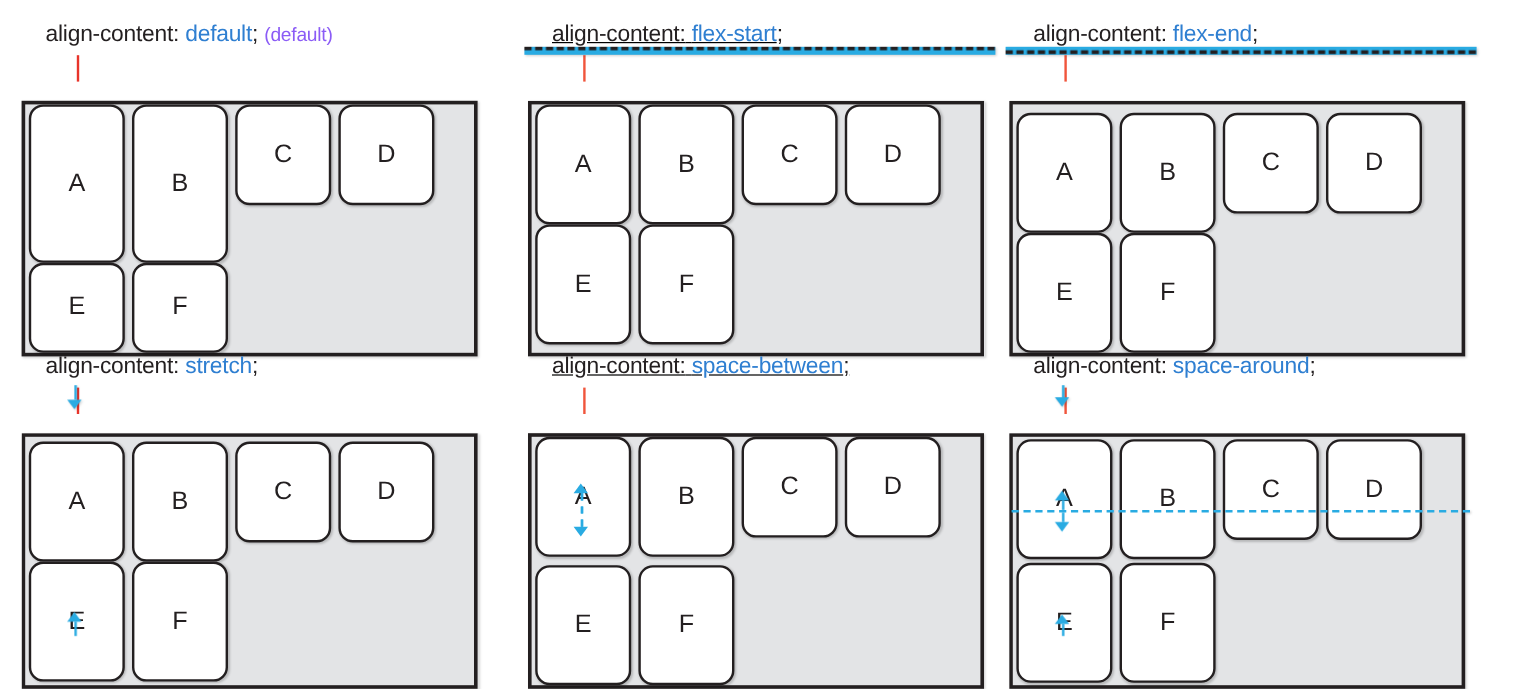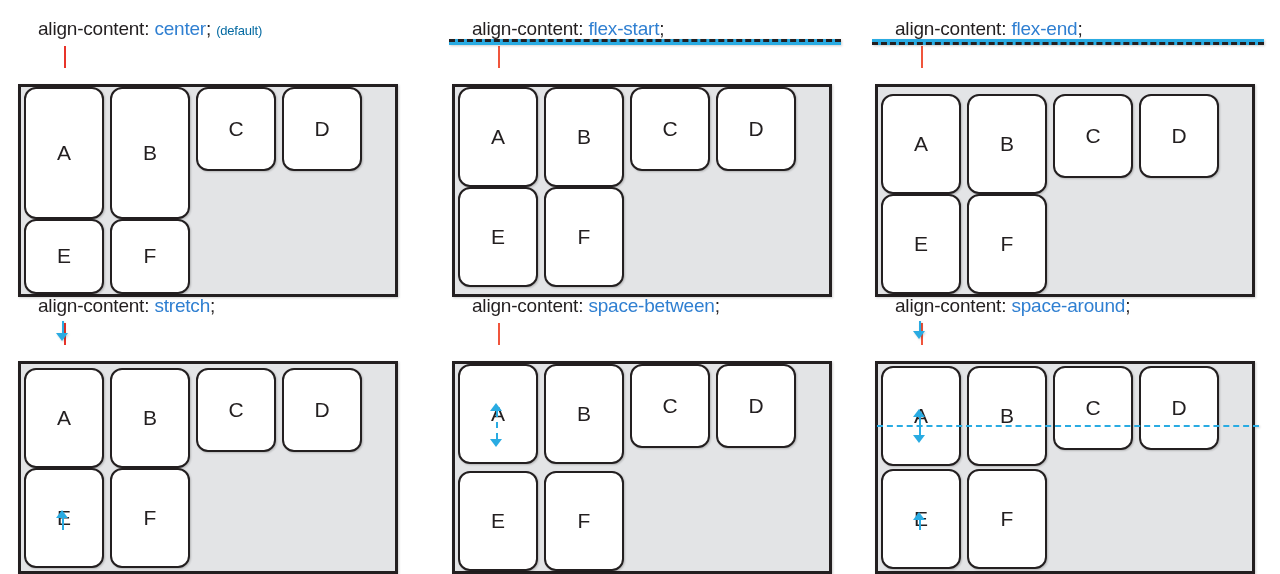--- a/index.html
+++ b/index.html
@@ -11,37 +11,37 @@
   }
   .grid{
     position:relative;
     width:1280px;height:574px;
   }
   .panel{
     position:absolute;
     width:386px;
   }
   .panel.col1{left:18px;}
-  .panel.col2{left:452px;}
-  .panel.col3{left:875px;}
+  .panel.col2{left:440px;text-decoration:underline;}
+  .panel.col3{left:841px;}
   .panel.row1{top:16px;}
   .panel.row2{top:293px;}
 
   .caption{
     font-size:19px;
     color:#231f20;
     letter-spacing:-0.2px;
     white-space:nowrap;
     height:26px;
     line-height:26px;
     padding-left:20px;
   }
   .caption .val{color:#2f7fd1;}
   .caption .semi{color:#231f20;}
-  .caption .note{font-size:13px;color:#0369a1;}
+  .caption .note{font-size:16px;color:#8b5cf6;}
 
   .tick{
     position:absolute;
     left:46px;
     top:30px;
     width:2px;height:22px;
     background:#f0553c;
   }
   .panel.row1.col1 .tick{background:#e8342a;}
   .panel.row2.col1 .tick{background:#e8342a;}
@@ -136,21 +136,21 @@
     height:0;
     border-top:2px dashed #29abe2;
     z-index:6;
   }
 </style>
 </head>
 <body>
 
 <div class="grid" id="grid">
     <div class="panel col1 row1">
-      <div class="caption"><span>align-content:</span> <span class="val">center</span><span class="semi">;</span> <span class="note">(default)</span></div>
+      <div class="caption"><span>align-content:</span> <span class="val">default</span><span class="semi">;</span> <span class="note">(default)</span></div>
       <div class="tick"></div>
       <div class="shadowwrap">
         <div class="container ac-stretch" style="align-content: stretch;">
           <div class="line" style="width: 100%; align-items: stretch; flex: 1 1 0px;">
             <div class="item tall">A</div>
             <div class="item tall">B</div>
             <div class="item short">C</div>
             <div class="item short">D</div>
           </div>
           <div class="line" style="width: 100%; align-items: stretch; flex: 1 1 0px;">

